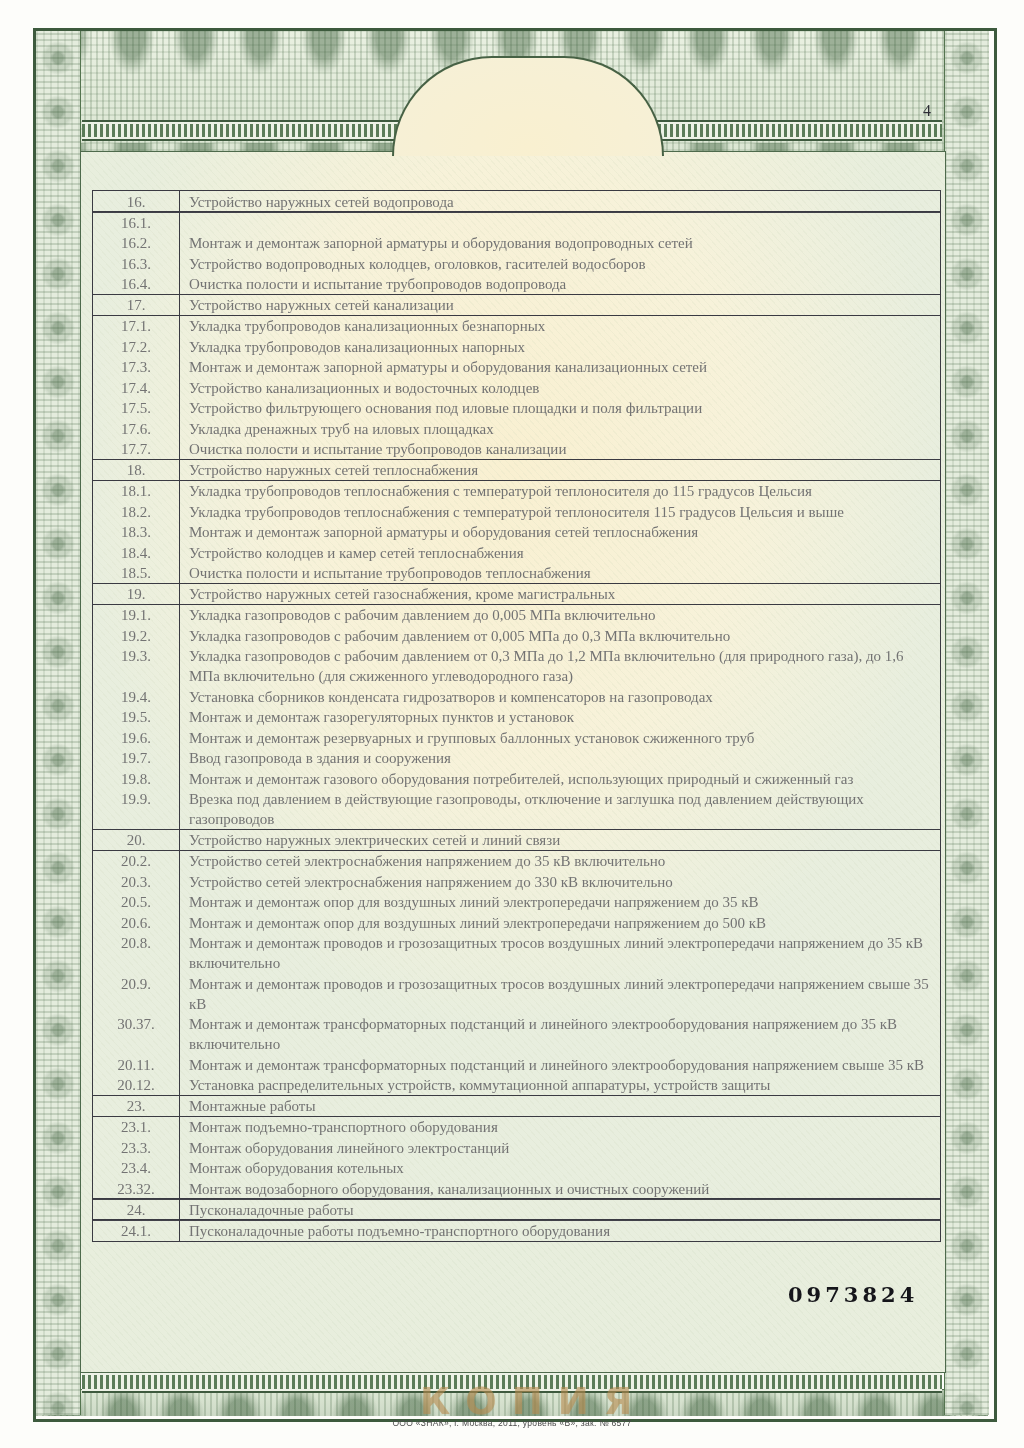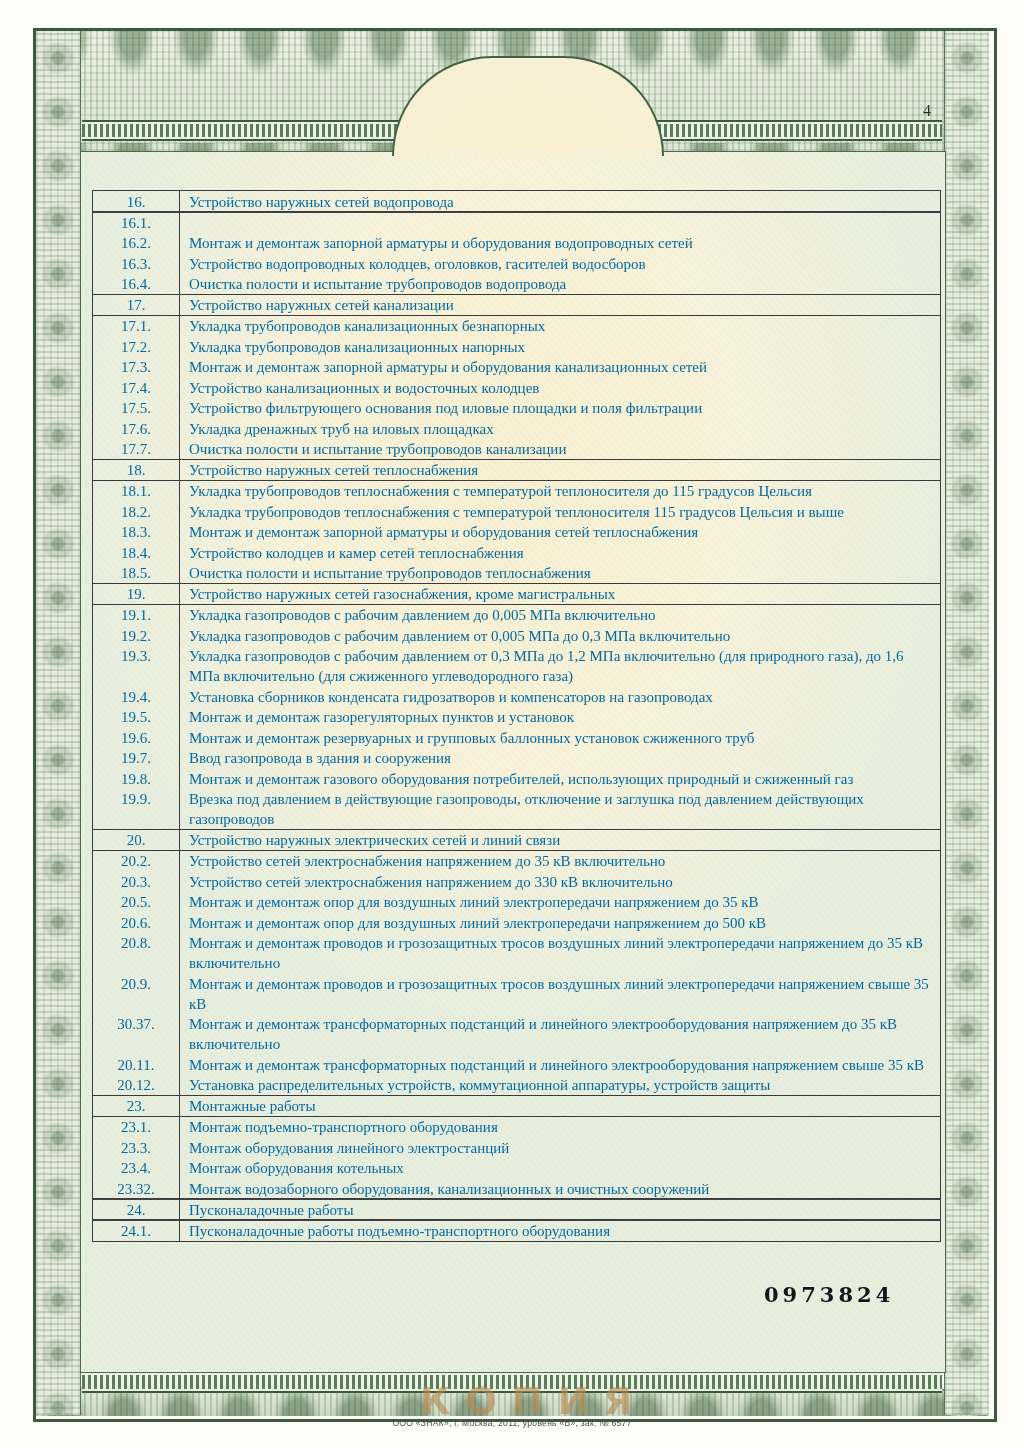--- a/index.html
+++ b/index.html
@@ -43,32 +43,32 @@
     border:1.5px solid #4e6a4c;
     background:
       repeating-linear-gradient(48deg, rgba(176,196,160,.10) 0 1px, rgba(0,0,0,0) 1px 5px),
       radial-gradient(ellipse 430px 560px at 50% 26%, #f9f0d0 0%, #f7f2d9 55%, #eef0dc 82%, #e8eedd 100%);}
   
   .arch{position:absolute;left:392px;top:56px;width:268px;height:98px;
     border:2.5px solid #466144;border-bottom:none;border-radius:140px 140px 0 0;
     background:radial-gradient(ellipse at 50% 90%, #f9f0d0 0%, #f6f0d6 80%);}
 
   
-  .work-table{position:absolute;left:92px;top:190px;width:849px;color:#0369a1;
+  .work-table{position:absolute;left:92px;top:190px;width:849px;color:#737373;
     font-size:15px;line-height:20px;}
   .group{border:1.5px solid #3a3a42;margin-top:-1.5px;background:rgba(255,255,255,0.04);}
   .group:first-child{margin-top:0;}
   .row{display:flex;align-items:stretch;}
   .num{flex:0 0 86px;text-align:center;border-right:1.5px solid #3a3a42;padding-top:.5px;}
   .txt{flex:1;padding:.5px 6px 0 9px;}
 
   
   .page-number{position:absolute;left:912px;top:102px;width:30px;text-align:center;
     font-size:16px;color:#2c2c34;}
-  .serial-number{position:absolute;left:764px;top:1282px;width:124px;text-align:center;
+  .serial-number{position:absolute;left:788px;top:1282px;width:124px;text-align:center;
     font-family:"DejaVu Serif", serif;font-weight:bold;font-size:21px;letter-spacing:4px;color:#15151a;}
   .copy-watermark{position:absolute;left:420px;top:1380px;
     font-family:"DejaVu Sans", sans-serif;font-weight:bold;font-size:37px;letter-spacing:15px;
     color:rgba(182,138,78,.48);text-shadow:0 0 1px rgba(182,138,78,.25);}
   .printer-footer{position:absolute;left:0;top:1418px;width:1024px;text-align:center;
     font-family:"Liberation Sans", sans-serif;font-size:8.5px;color:#4a4a4a;letter-spacing:.3px;}
 </style>
 </head>
 <body>
 

